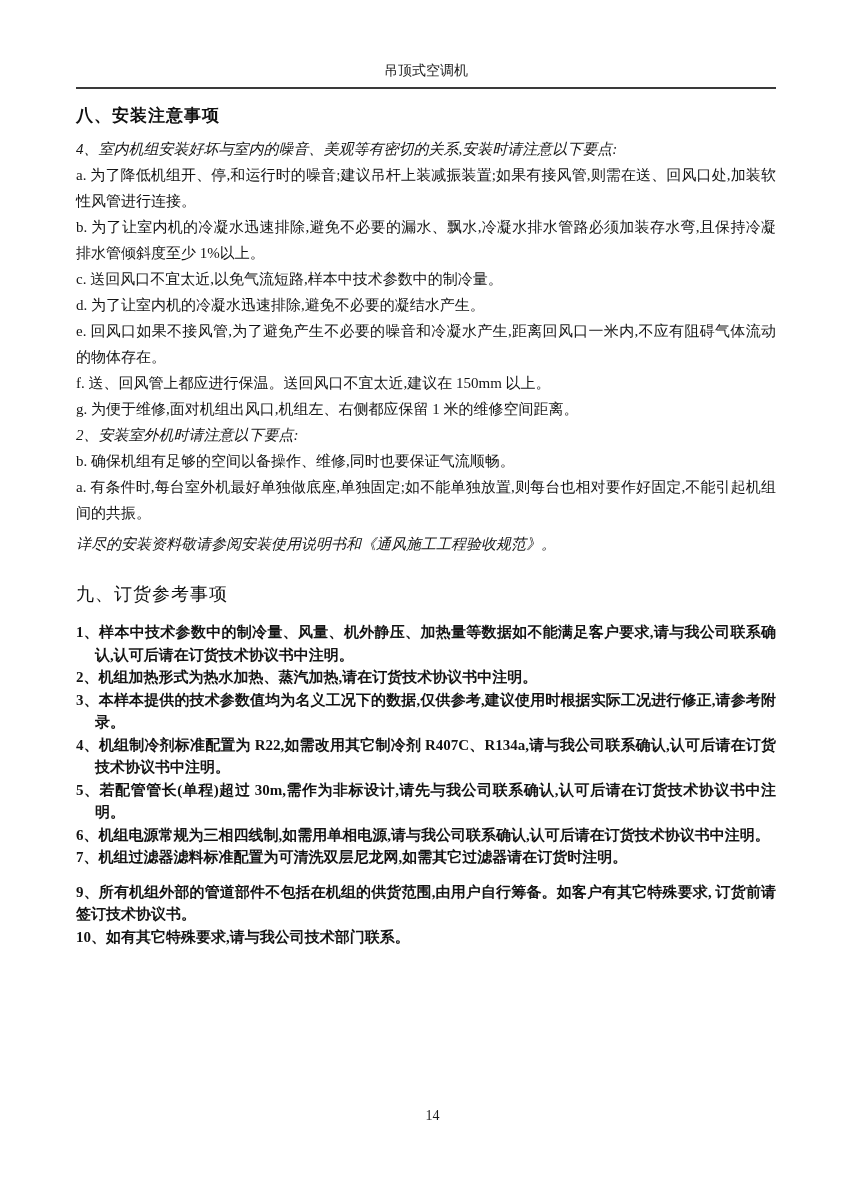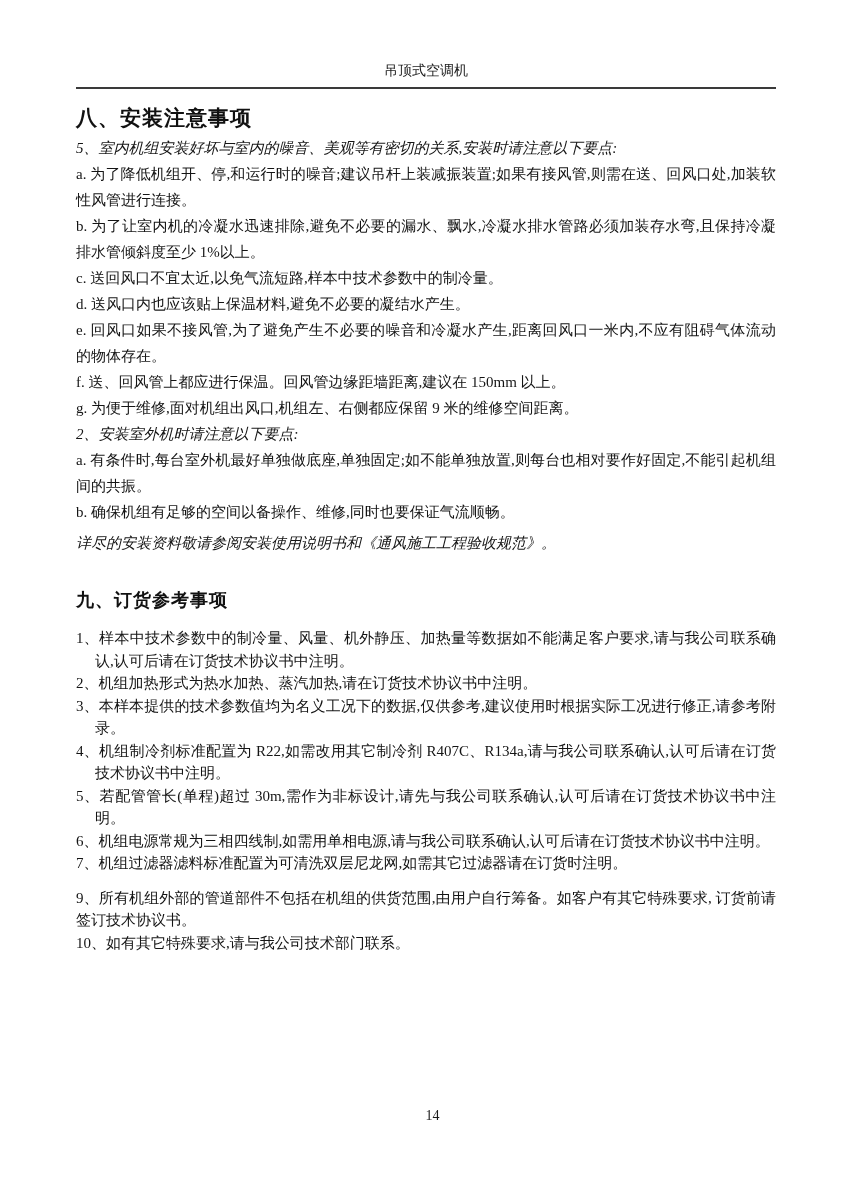--- a/index.html
+++ b/index.html
@@ -26,32 +26,32 @@
     margin-bottom: 5px;
     color: #1a1a1a;
   }
   .header-rule {
     height: 2px;
     background: #3a3a3a;
     margin: 0 0 0 0;
   }
   h1.sec8-title {
     font-family: "Liberation Sans", sans-serif;
-    font-size: 21px;
+    font-size: 17px;
     font-weight: bold;
     letter-spacing: 1px;
-    margin: 15px 0 3px 0;
+    margin: 15px 0 9px 0;
     color: #111111;
   }
   h2.sec9-title {
     font-family: "Liberation Sans", sans-serif;
     font-size: 18px;
-    font-weight: bold;
+    font-weight: normal;
     letter-spacing: 1px;
-    margin: 32px 0 15px 0;
+    margin: 25px 0 15px 0;
     color: #111111;
   }
   p.intro {
     font-style: italic;
     font-size: 15px;
     line-height: 26px;
     margin: 0;
   }
   p.body-para {
     font-size: 15px;
@@ -66,20 +66,21 @@
     font-style: italic;
     margin: 5px 0 0 0;
   }
   .order-item {
     font-size: 15px;
     line-height: 22.5px;
     margin: 0;
     padding-left: 19px;
     text-indent: -19px;
     text-align: justify;
+    font-weight: bold;
   }
   .order-item.no-indent {
     padding-left: 0;
     text-indent: 0;
     margin-top: 12px;
   }
   .footer {
     position: absolute;
     left: 0;
     right: 8px;
@@ -96,32 +97,32 @@
 <div class="page">
 
   <div class="header">
     <span>吊顶式空调机</span>
   </div>
   <div class="header-rule"></div>
 
   <section>
     <h1 class="sec8-title">八、安装注意事项</h1>
 
-    <p class="intro">5、室内机组安装好坏与室内的噪音、美观等有密切的关系,安装时请注意以下要点:</p>
+    <p class="intro">4、室内机组安装好坏与室内的噪音、美观等有密切的关系,安装时请注意以下要点:</p>
     <p class="body-para">a. 为了降低机组开、停,和运行时的噪音;建议吊杆上装减振装置;如果有接风管,则需在送、回风口处,加装软性风管进行连接。</p>
     <p class="body-para">b. 为了让室内机的冷凝水迅速排除,避免不必要的漏水、飘水,冷凝水排水管路必须加装存水弯,且保持冷凝排水管倾斜度至少 1%以上。</p>
     <p class="body-para">c. 送回风口不宜太近,以免气流短路,样本中技术参数中的制冷量。</p>
-    <p class="body-para">d. 送风口内也应该贴上保温材料,避免不必要的凝结水产生。</p>
+    <p class="body-para">d. 为了让室内机的冷凝水迅速排除,避免不必要的凝结水产生。</p>
     <p class="body-para">e. 回风口如果不接风管,为了避免产生不必要的噪音和冷凝水产生,距离回风口一米内,不应有阻碍气体流动的物体存在。</p>
-    <p class="body-para">f. 送、回风管上都应进行保温。回风管边缘距墙距离,建议在 150mm 以上。</p>
-    <p class="body-para">g. 为便于维修,面对机组出风口,机组左、右侧都应保留 9 米的维修空间距离。</p>
+    <p class="body-para">f. 送、回风管上都应进行保温。送回风口不宜太近,建议在 150mm 以上。</p>
+    <p class="body-para">g. 为便于维修,面对机组出风口,机组左、右侧都应保留 1 米的维修空间距离。</p>
 
     <p class="intro">2、安装室外机时请注意以下要点:</p>
+    <p class="body-para">b. 确保机组有足够的空间以备操作、维修,同时也要保证气流顺畅。</p>
     <p class="body-para">a. 有条件时,每台室外机最好单独做底座,单独固定;如不能单独放置,则每台也相对要作好固定,不能引起机组间的共振。</p>
-    <p class="body-para">b. 确保机组有足够的空间以备操作、维修,同时也要保证气流顺畅。</p>
 
     <p class="note">详尽的安装资料敬请参阅安装使用说明书和《通风施工工程验收规范》。</p>
   </section>
 
   <section>
     <h2 class="sec9-title">九、订货参考事项</h2>
 
     <div class="order-item"><span>1、</span><span>样本中技术参数中的制冷量、风量、机外静压、加热量等数据如不能满足客户要求,请与我公司联系确认,认可后请在订货技术协议书中注明。</span></div>
     <div class="order-item"><span>2、</span><span>机组加热形式为热水加热、蒸汽加热,请在订货技术协议书中注明。</span></div>
     <div class="order-item"><span>3、</span><span>本样本提供的技术参数值均为名义工况下的数据,仅供参考,建议使用时根据实际工况进行修正,请参考附录。</span></div>

